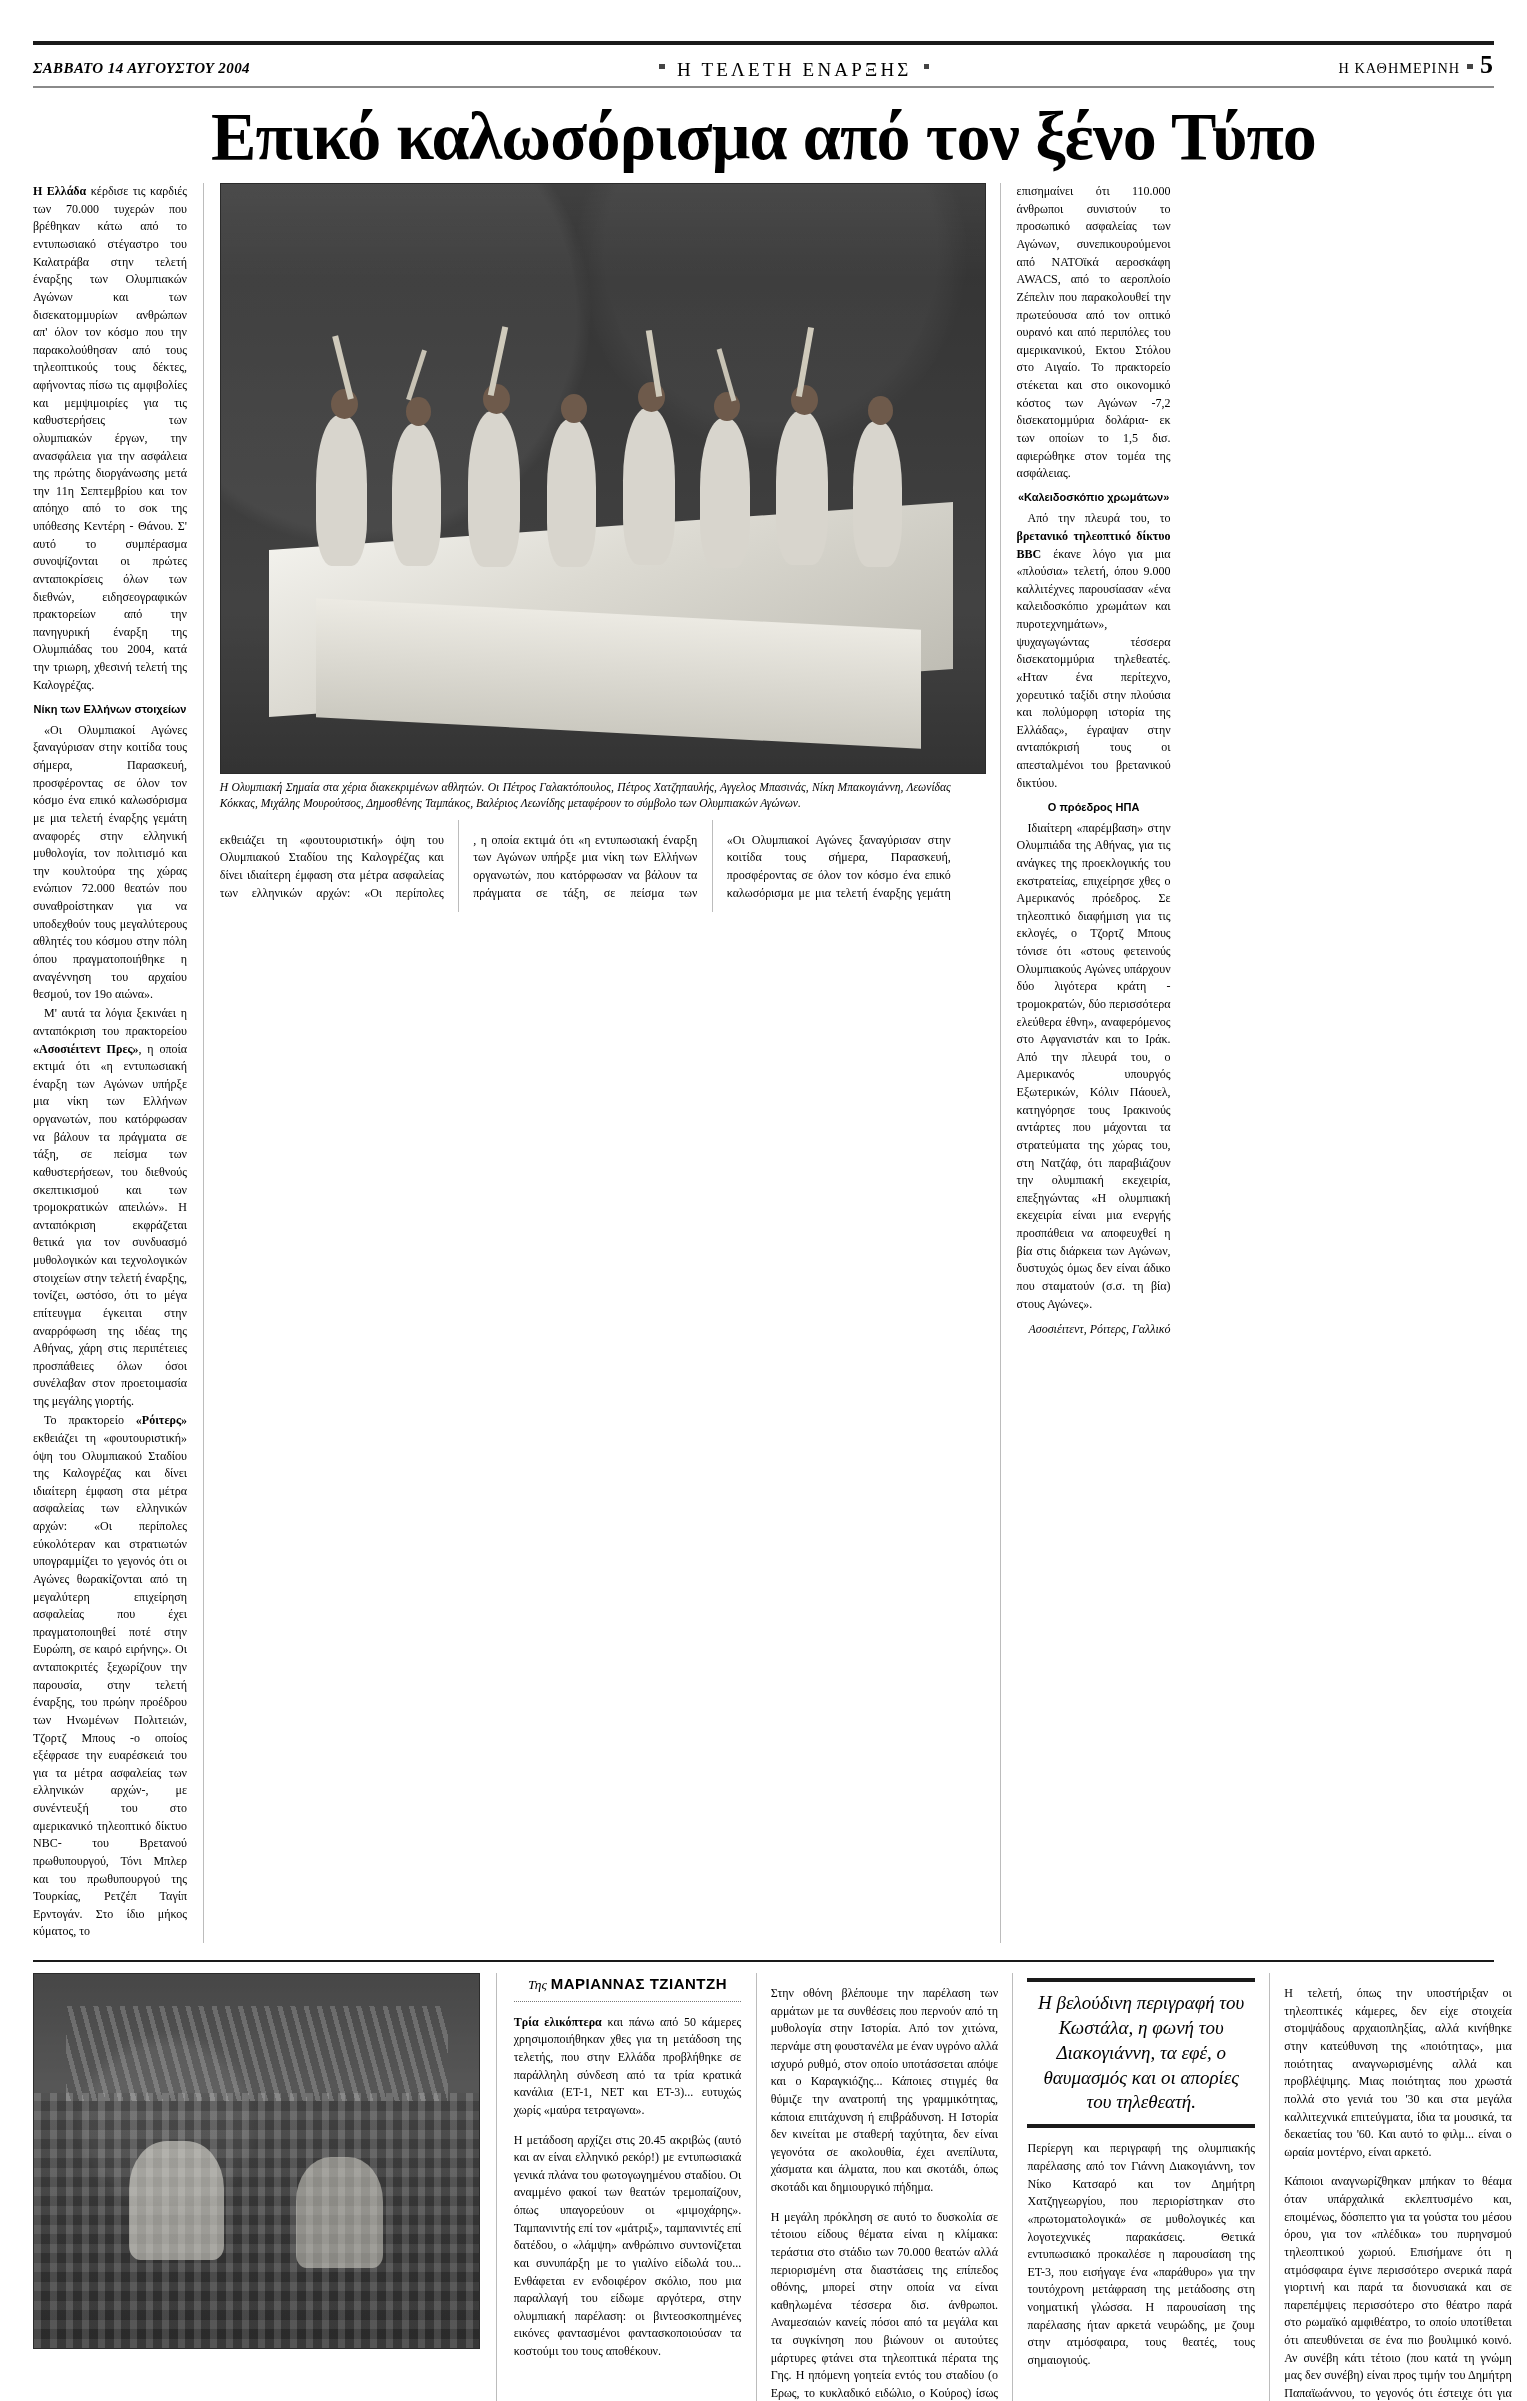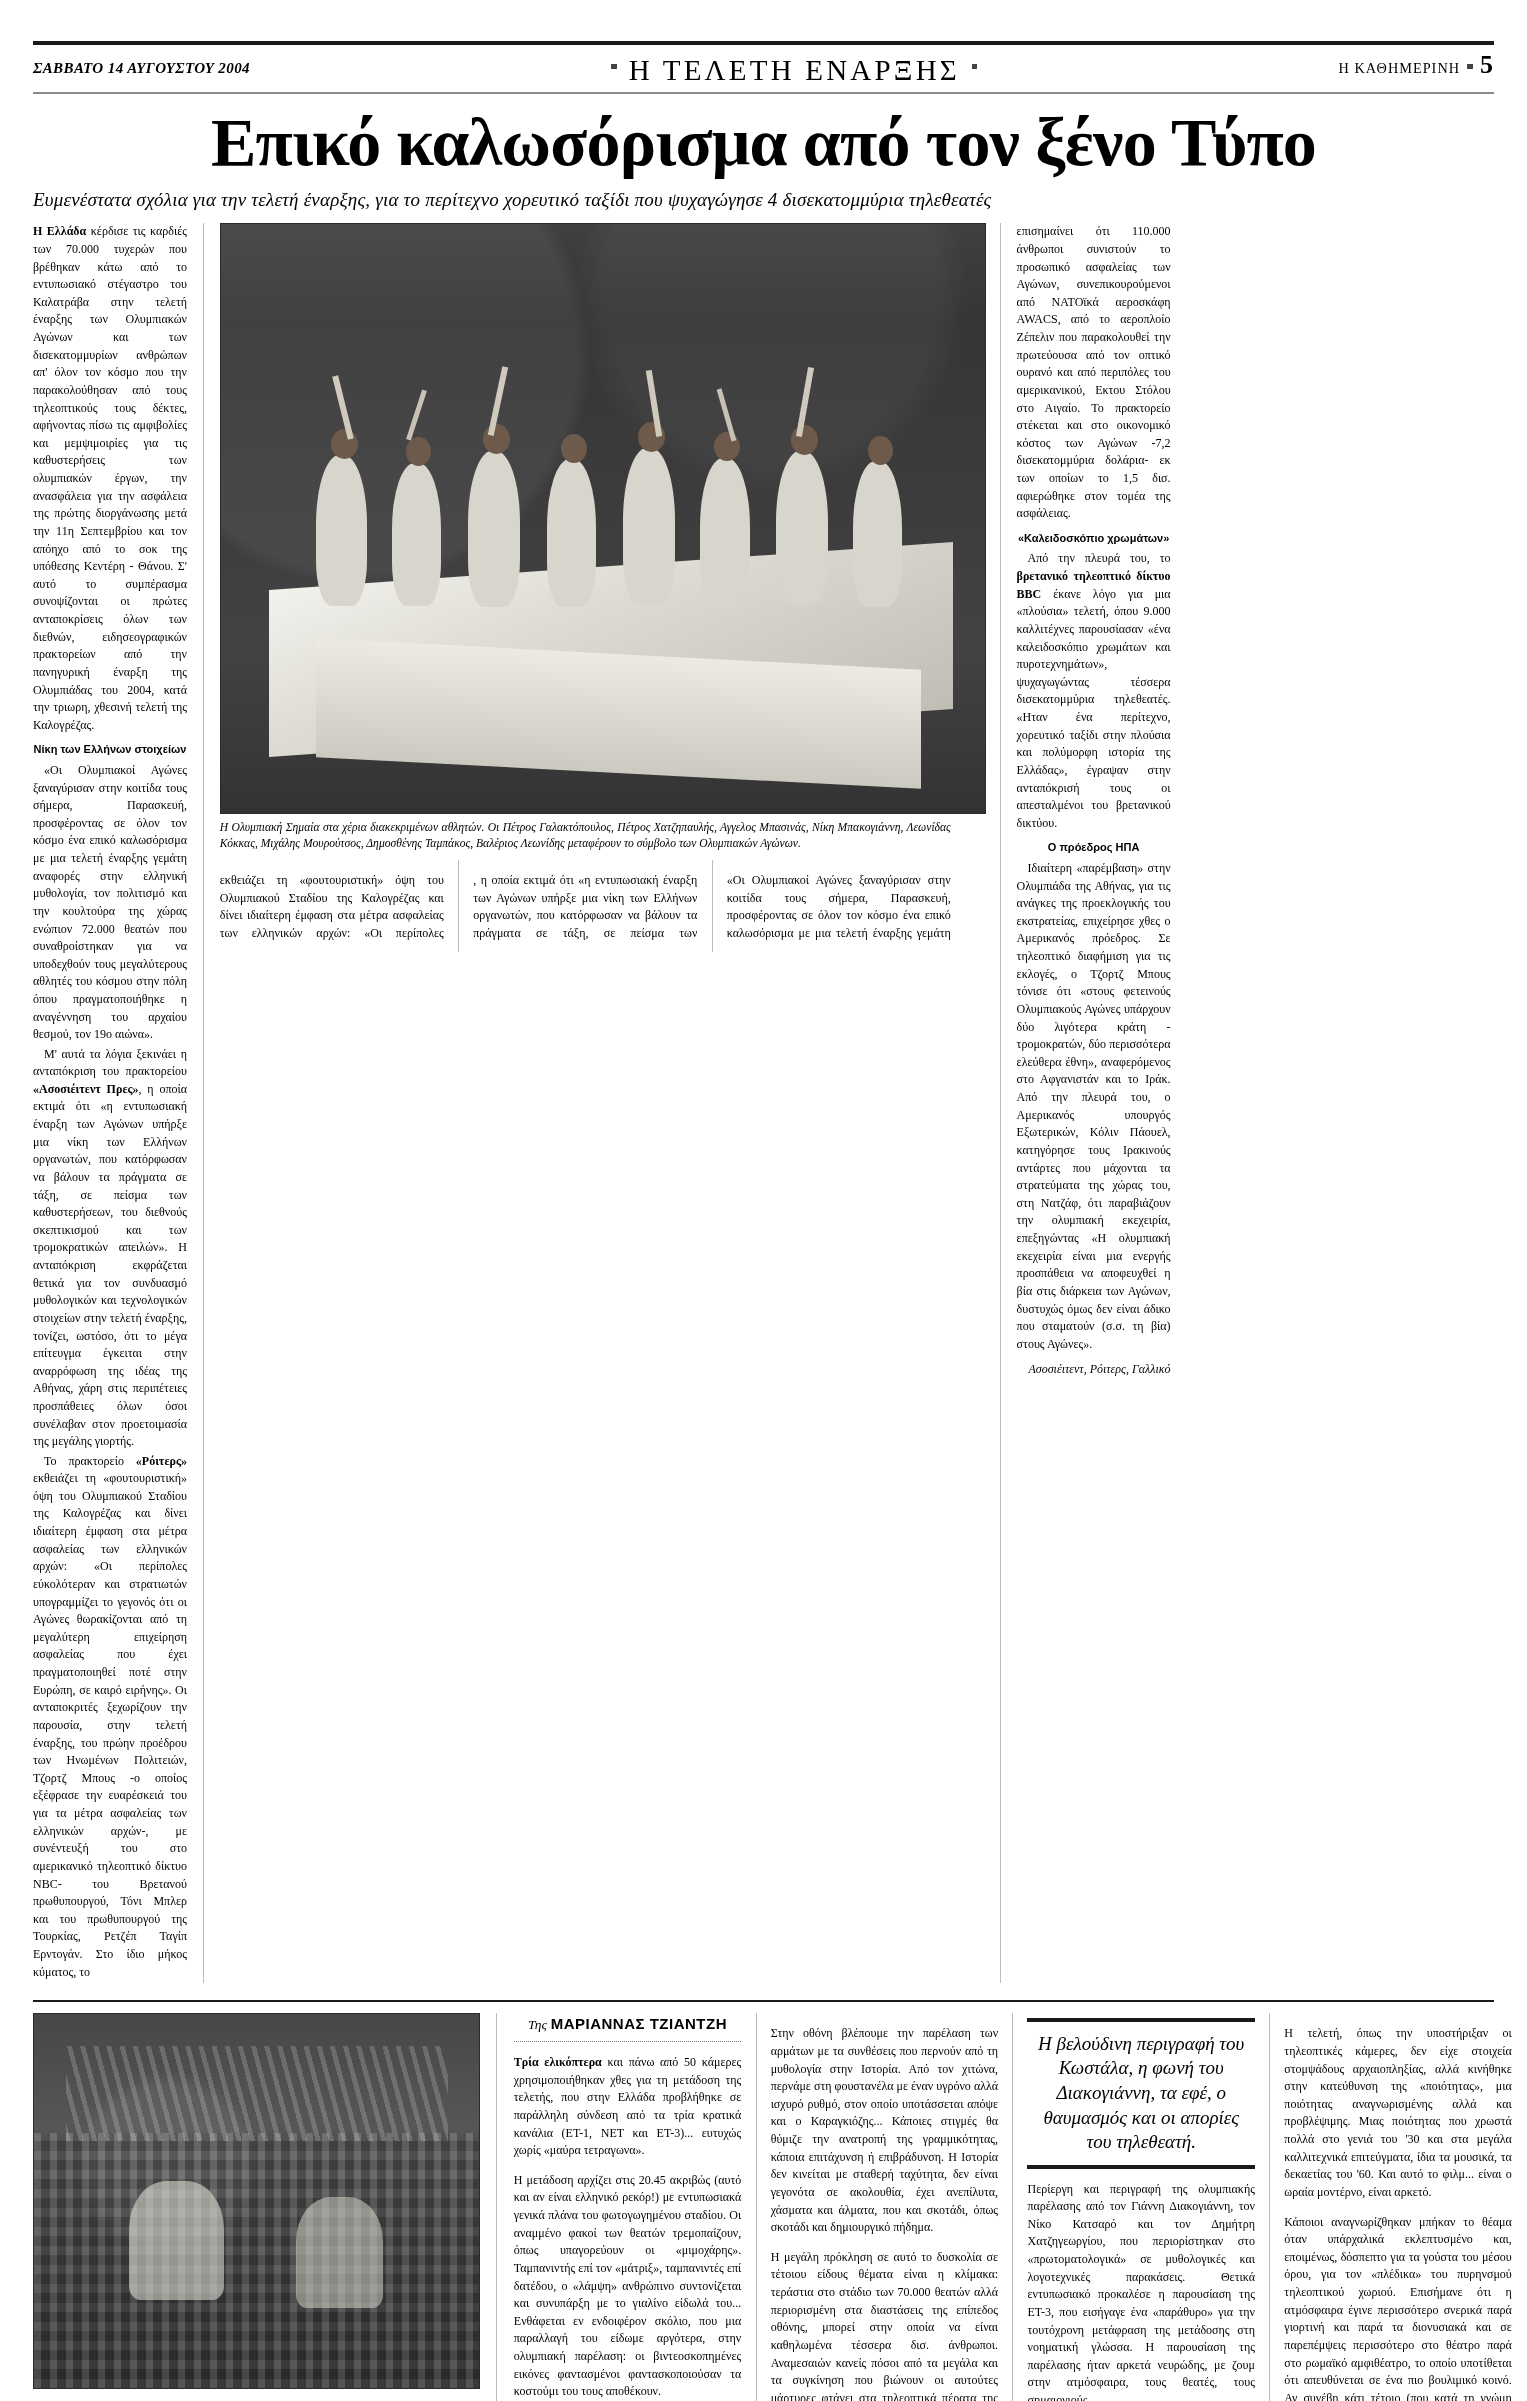--- a/index.html
+++ b/index.html
@@ -32,21 +32,21 @@
   }
   .mh-date{
     font-style:italic;
     font-weight:bold;
     font-size:15px;
     letter-spacing:0.4px;
     font-family:"Liberation Serif",serif;
     white-space:nowrap;
   }
   .mh-center{
-    font-size:29px;
+    font-size:19px;
     letter-spacing:3.2px;
     font-family:"Liberation Serif",serif;
     white-space:nowrap;
     display:flex;
     align-items:center;
     gap:12px;
   }
   .sqr{display:inline-block;width:5.6px;height:5.6px;background:#444;position:relative;top:-4px;}
   .mh-right{
     font-size:14.3px;
@@ -182,21 +182,20 @@
       <span class="sqr"></span>
     </div>
     <div class="mh-right">
       <span>Η ΚΑΘΗΜΕΡΙΝΗ</span>
       <span class="sqr"></span>
       <span class="mh-pageno">5</span>
     </div>
   </div>
 
   <h1 class="main-head">Επικό καλωσόρισμα από τον ξένο Τύπο</h1>
-  <div class="main-deck">Ευμενέστατα σχόλια για την τελετή έναρξης, για το περίτεχνο χορευτικό ταξίδι που ψυχαγώγησε 4 δισεκατομμύρια τηλεθεατές</div>
 
   <div class="a1">
 
     <div class="col">
       <p><b>Η Ελλάδα</b><span> κέρδισε τις καρδιές των 70.000 τυχερών που βρέθηκαν κάτω από το εντυπωσιακό στέγαστρο του Καλατράβα στην τελετή έναρξης των Ολυμπιακών Αγώνων και των δισεκατομμυρίων ανθρώπων απ' όλον τον κόσμο που την παρακολούθησαν από τους τηλεοπτικούς τους δέκτες, αφήνοντας πίσω τις αμφιβολίες και μεμψιμοιρίες για τις καθυστερήσεις των ολυμπιακών έργων, την ανασφάλεια για την ασφάλεια της πρώτης διοργάνωσης μετά την 11η Σεπτεμβρίου και τον απόηχο από το σοκ της υπόθεσης Κεντέρη - Θάνου. Σ' αυτό το συμπέρασμα συνοψίζονται οι πρώτες ανταποκρίσεις όλων των διεθνών, ειδησεογραφικών πρακτορείων από την πανηγυρική έναρξη της Ολυμπιάδας του 2004, κατά την τριωρη, χθεσινή τελετή της Καλογρέζας.</span></p>
       <div class="subhead">Νίκη των Ελλήνων στοιχείων</div>
       <p class="ind">«Οι Ολυμπιακοί Αγώνες ξαναγύρισαν στην κοιτίδα τους σήμερα, Παρασκευή, προσφέροντας σε όλον τον κόσμο ένα επικό καλωσόρισμα με μια τελετή έναρξης γεμάτη αναφορές στην ελληνική μυθολογία, τον πολιτισμό και την κουλτούρα της χώρας ενώπιον 72.000 θεατών που συναθροίστηκαν για να υποδεχθούν τους μεγαλύτερους αθλητές του κόσμου στην πόλη όπου πραγματοποιήθηκε η αναγέννηση του αρχαίου θεσμού, τον 19ο αιώνα».</p>
       <p class="ind"><span>Μ' αυτά τα λόγια ξεκινάει η ανταπόκριση του πρακτορείου </span><b>«Ασοσιέιτεντ Πρες»</b><span>, η οποία εκτιμά ότι «η εντυπωσιακή έναρξη των Αγώνων υπήρξε μια νίκη των Ελλήνων οργανωτών, που κατόρφωσαν να βάλουν τα πράγματα σε τάξη, σε πείσμα των καθυστερήσεων, του διεθνούς σκεπτικισμού και των τρομοκρατικών απειλών». Η ανταπόκριση εκφράζεται θετικά για τον συνδυασμό μυθολογικών και τεχνολογικών στοιχείων στην τελετή έναρξης, τονίζει, ωστόσο, ότι το μέγα επίτευγμα έγκειται στην αναρρόφωση της ιδέας της Αθήνας, χάρη στις περιπέτειες προσπάθειες όλων όσοι συνέλαβαν στον προετοιμασία της μεγάλης γιορτής.</span></p>
       <p class="ind"><span>Το πρακτορείο </span><b>«Ρόιτερς»</b><span> εκθειάζει τη «φουτουριστική» όψη του Ολυμπιακού Σταδίου της Καλογρέζας και δίνει ιδιαίτερη έμφαση στα μέτρα ασφαλείας των ελληνικών αρχών: «Οι περίπολες εύκολότεραν και στρατιωτών υπογραμμίζει το γεγονός ότι οι Αγώνες θωρακίζονται από τη μεγαλύτερη επιχείρηση ασφαλείας που έχει πραγματοποιηθεί ποτέ στην Ευρώπη, σε καιρό ειρήνης». Οι ανταποκριτές ξεχωρίζουν την παρουσία, στην τελετή έναρξης, του πρώην προέδρου των Ηνωμένων Πολιτειών, Τζορτζ Μπους -ο οποίος εξέφρασε την ευαρέσκειά του για τα μέτρα ασφαλείας των ελληνικών αρχών-, με συνέντευξή του στο αμερικανικό τηλεοπτικό δίκτυο NBC- του Βρετανού πρωθυπουργού, Τόνι Μπλερ και του πρωθυπουργού της Τουρκίας, Ρετζέπ Ταγίπ Ερντογάν. Στο ίδιο μήκος κύματος, το </span></p>
     </div>

